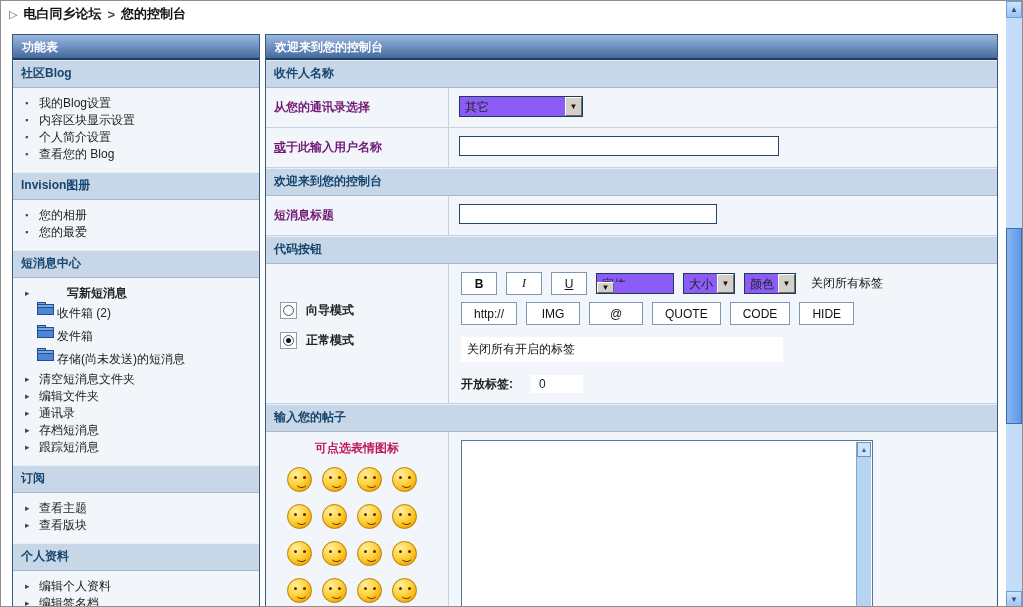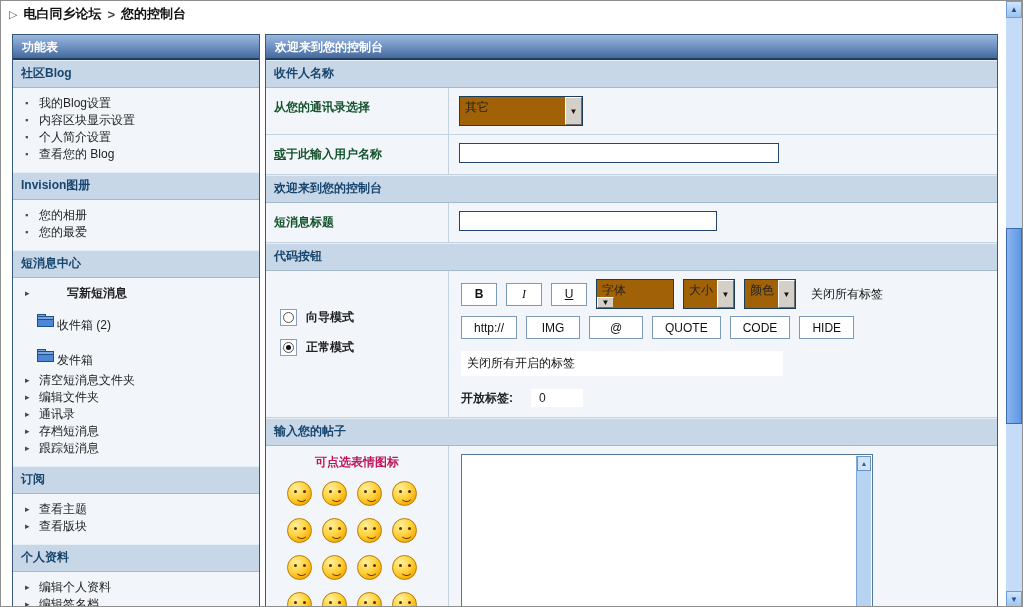--- a/index.html
+++ b/index.html
@@ -25,29 +25,29 @@
   }
   .section-header {
     background:#c7d7e7; color:#17456e; font-weight:bold; font-size:12px;
     padding:4px 8px 5px 8px; border-bottom:1px solid #a2b9ce; border-top:1px solid #e6eef6;
   }
   
   .items { padding:7px 4px 9px 12px; background:#f2f6fa; }
   .item { display:flex; align-items:center; line-height:17px; color:#222; cursor:pointer; }
   .item .bullet { width:14px; color:#445; font-size:9px; flex:0 0 14px; }
   .item.bold .lbl { font-weight:bold;margin-left:28px; }
-  .item.folder { padding-left:12px; line-height:19px;margin-top:12px; }
+  .item.folder { padding-left:12px; line-height:19px; }
   .item.folder .bullet { width:20px; flex:0 0 20px; font-size:0; }
   
   .form-row { display:flex; border-bottom:1px solid #c3d3e1; background:#f2f6fa; }
-  .label-cell { width:183px; flex:0 0 183px; padding:11px 8px; font-weight:bold; color:#14532d; border-right:1px solid #c3d3e1; }
+  .label-cell { width:183px; flex:0 0 183px; padding:11px 8px; font-weight:bold; color:#701a75; border-right:1px solid #c3d3e1; }
   .field-cell { flex:1; padding:8px 10px; }
   .u { text-decoration:underline; }
   
-  .winselect { display:inline-flex; align-items:stretch; border:1px solid #1c3c5c; background:#a16207; height:30px; cursor:pointer; }
+  .winselect { display:inline-flex; align-items:stretch; border:1px solid #1c3c5c; background:#8b5cf6; height:21px; cursor:pointer; }
   .winselect .txt { padding:2px 5px; flex:1; white-space:nowrap; overflow:hidden; }
   .winselect .btn { width:17px; background:#d4d0c8; border:1px solid; border-color:#ffffff #6d6d6d #6d6d6d #ffffff; display:flex; align-items:center; justify-content:center; font-size:8px; color:#111; }
   .text-input { border:1px solid #24466b; background:#fff; height:20px; width:320px; font-size:12px; padding:0 3px; font-family:inherit; }
   
   .code-area { display:flex; background:#f2f6fa; border-bottom:1px solid #c3d3e1; min-height:128px; }
   .code-left { width:183px; flex:0 0 183px; border-right:1px solid #c3d3e1; padding:38px 0 0 14px; }
   .code-right { flex:1; padding:8px 0 10px 12px; }
   .radio-row { display:flex; align-items:flex-start; gap:9px; margin-bottom:13px; cursor:pointer; }
   .radio-box { width:17px; height:17px; background:#fff; border:1px solid #8aa0b8; display:flex; align-items:center; justify-content:center; }
   .radio-circ { width:11px; height:11px; border-radius:50%; border:1px solid #555; background:#fff; position:relative; }
@@ -145,20 +145,28 @@
           <span class="lbl">收件箱 (2)</span>
         </div>
         <div class="item folder">
           <span class="bullet"><svg width="17" height="13" viewBox="0 0 17 13">
               <rect x="0.5" y="0.5" width="8" height="4" fill="#7ba7e0" stroke="#1d4f8f"></rect>
               <rect x="0.5" y="2.5" width="16" height="10" fill="#7ba7e0" stroke="#1d4f8f"></rect>
               <rect x="0.5" y="5.5" width="16" height="7" fill="#4d86d4" stroke="#1d4f8f"></rect>
             </svg></span>
           <span class="lbl">发件箱</span>
         </div>
+        <div class="item folder">
+          <span class="bullet"><svg width="17" height="13" viewBox="0 0 17 13">
+              <rect x="0.5" y="0.5" width="8" height="4" fill="#7ba7e0" stroke="#1d4f8f"></rect>
+              <rect x="0.5" y="2.5" width="16" height="10" fill="#7ba7e0" stroke="#1d4f8f"></rect>
+              <rect x="0.5" y="5.5" width="16" height="7" fill="#4d86d4" stroke="#1d4f8f"></rect>
+            </svg></span>
+          <span class="lbl">存储(尚未发送)的短消息</span>
+        </div>
         <div class="item">
           <span class="bullet">▸</span>
           <span class="lbl">清空短消息文件夹</span>
         </div>
         <div class="item">
           <span class="bullet">▸</span>
           <span class="lbl">编辑文件夹</span>
         </div>
         <div class="item">
           <span class="bullet">▸</span>

